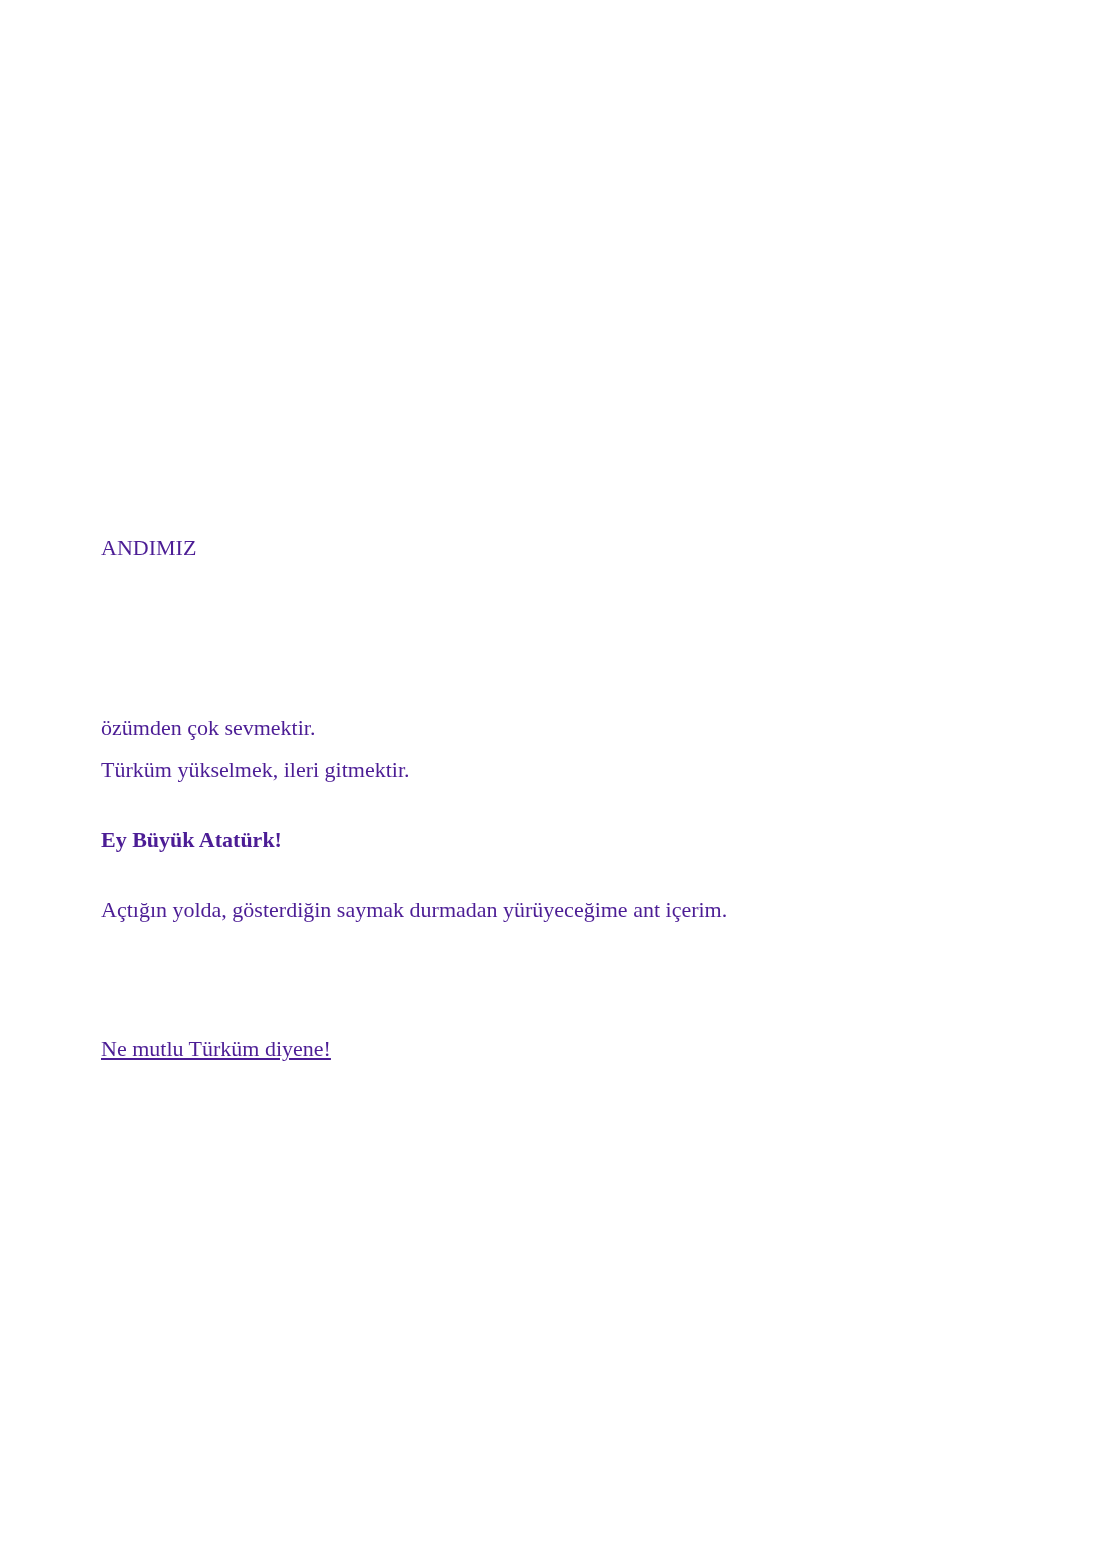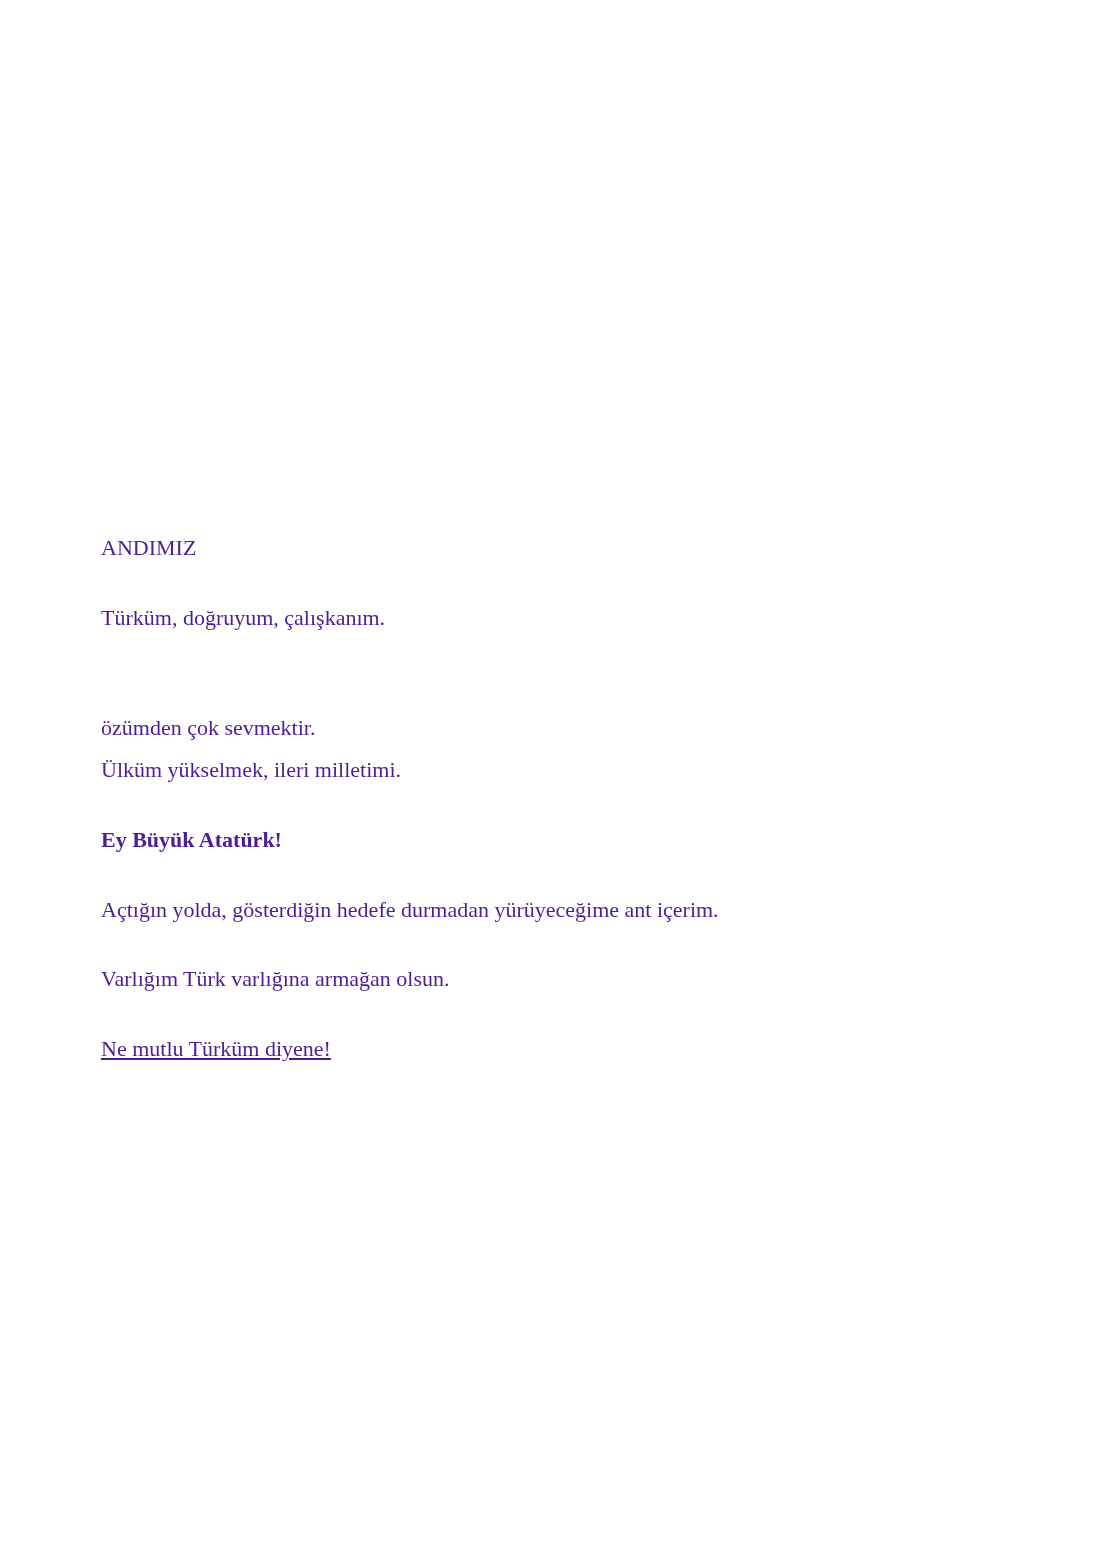--- a/index.html
+++ b/index.html
@@ -14,20 +14,18 @@
       color: #4c1d95;
       white-space: nowrap;
       margin: 0;
     }
   </style>
 </head>
 <body>
 
 <div class="page">
   <h1 class="line" style="top:535px; font-weight:normal;">ANDIMIZ</h1>
-  <p class="line" style="top:605px;">Türküm, doğruyum, çalışkanım.</p>
   <p class="line" style="top:715px;">özümden çok sevmektir.</p>
-  <p class="line" style="top:757px;">Ülküm yükselmek, ileri milletimi.</p>
+  <p class="line" style="top:757px;">Türküm yükselmek, ileri gitmektir.</p>
   <p class="line" style="top:827px;font-weight:bold;">Ey Büyük Atatürk!</p>
-  <p class="line" style="top:897px;">Açtığın yolda, gösterdiğin hedefe durmadan yürüyeceğime ant içerim.</p>
-  <p class="line" style="top:966px;">Varlığım Türk varlığına armağan olsun.</p>
+  <p class="line" style="top:897px;">Açtığın yolda, gösterdiğin saymak durmadan yürüyeceğime ant içerim.</p>
   <p class="line" style="top:1036px;text-decoration:underline;">Ne mutlu Türküm diyene!</p>
 </div>
 
 </body></html>

